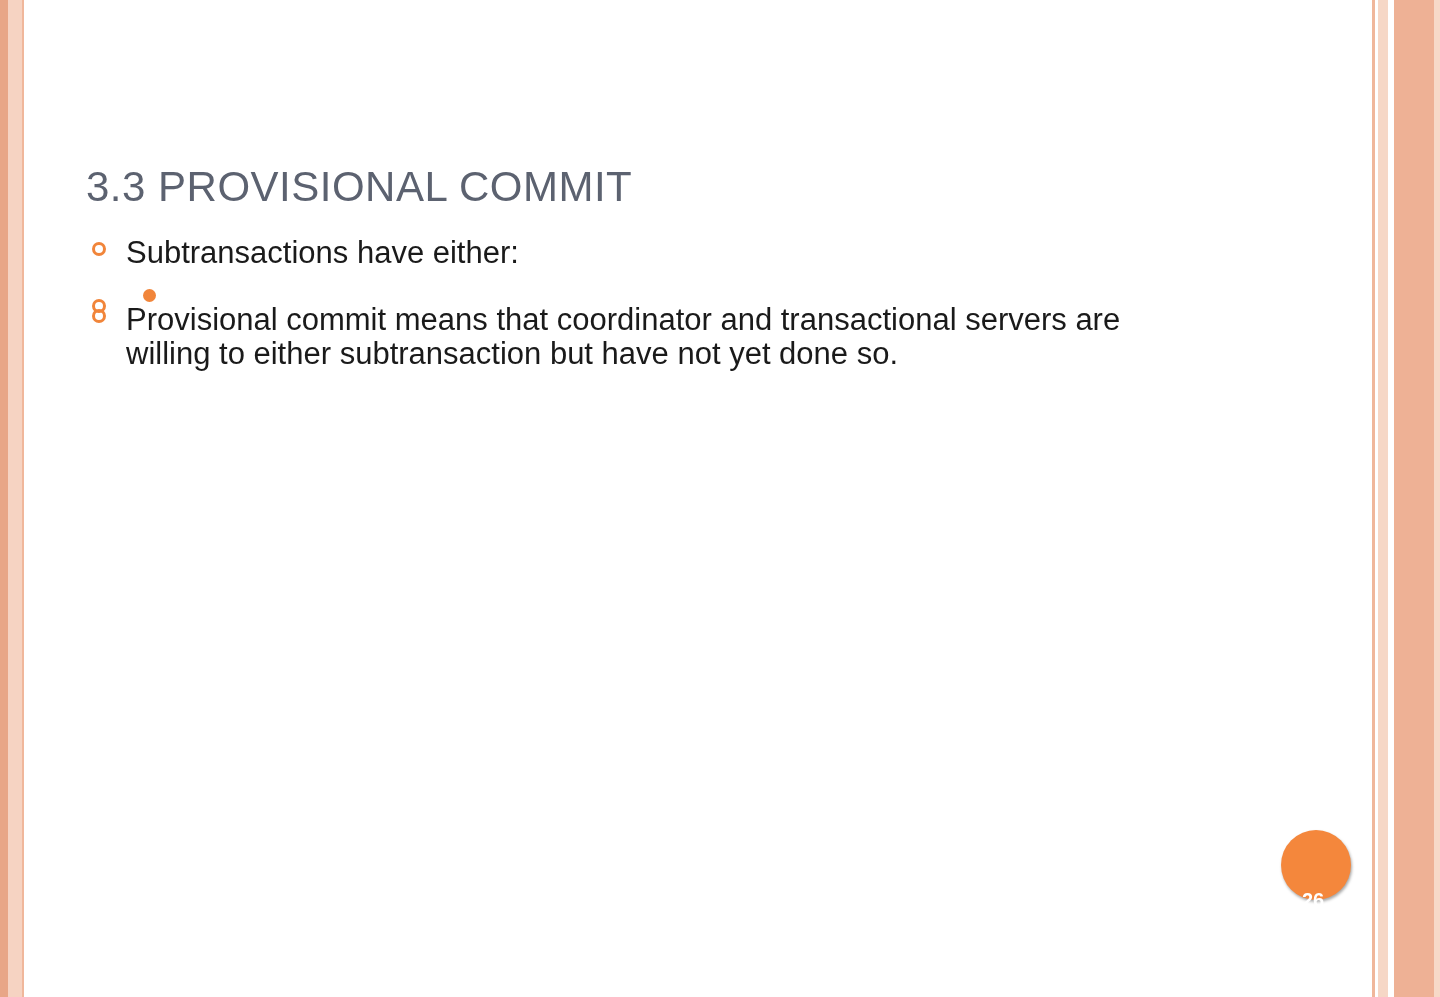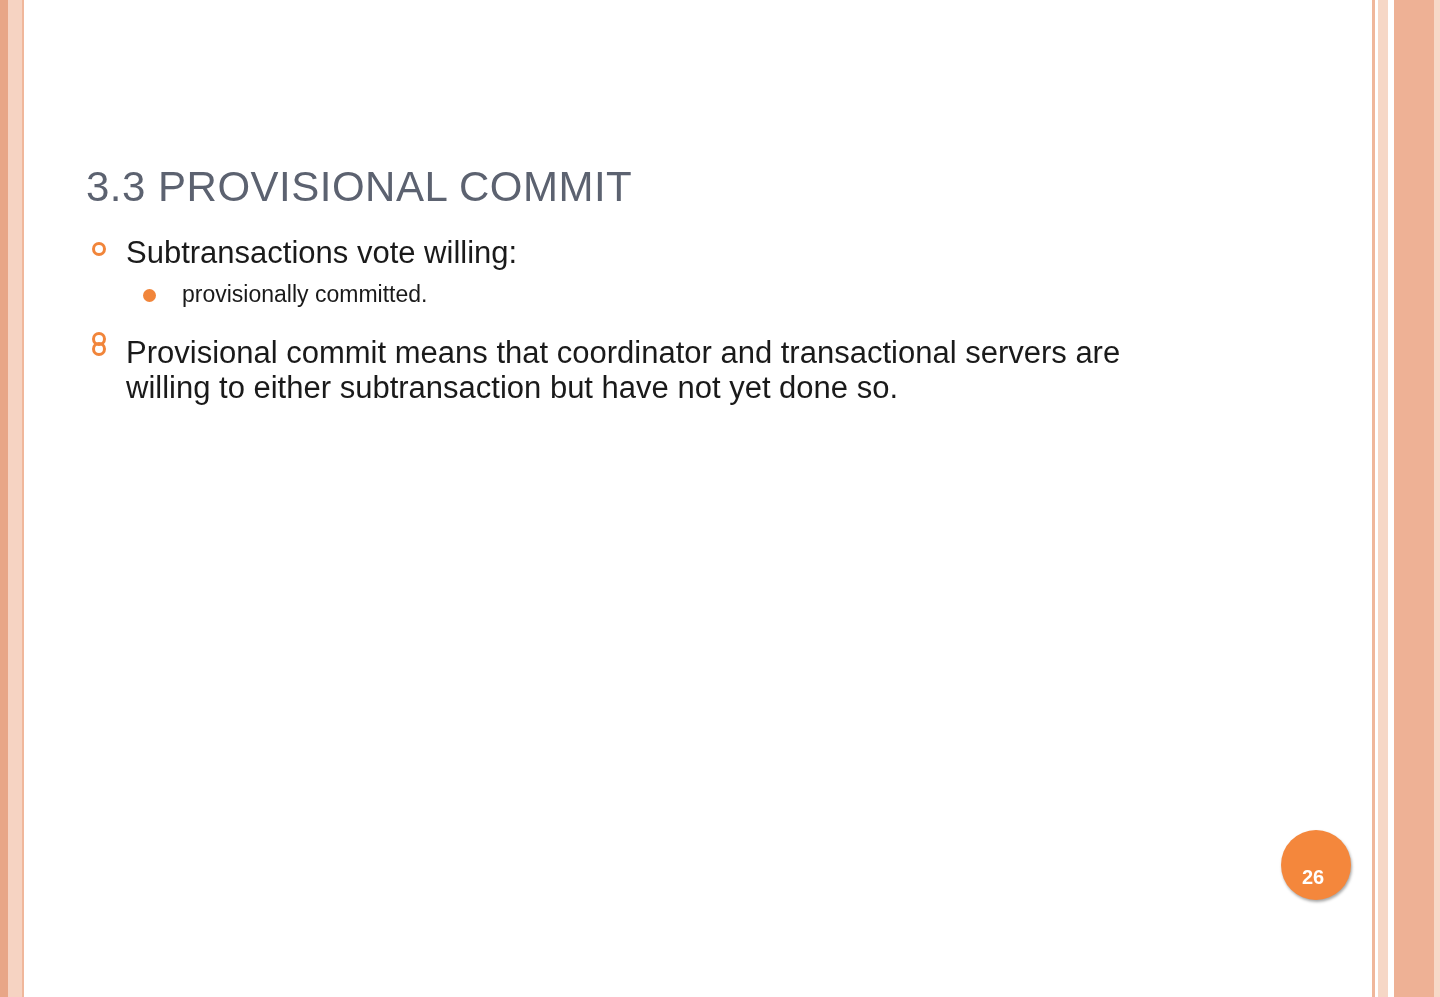--- a/index.html
+++ b/index.html
@@ -158,21 +158,21 @@
     top: 830px;
     width: 70px;
     height: 70px;
     border-radius: 50%;
     background: #f4873c;
     box-shadow: 1px 2px 3px rgba(0,0,0,0.35);
     color: #ffffff;
     font-size: 20px;
     font-weight: bold;
     display: flex;
-    align-items: center;
+    align-items: flex-end;
     justify-content: center;
   }
   .page-badge span { position: relative; left: -3px; top: 12px; }
 </style>
 </head>
 <body>
 
 <div class="slide">
 
   <div class="left-stripe-outer"></div>
@@ -184,27 +184,26 @@
   <div class="right-band-3"></div>
   <div class="right-band-4"></div>
   <div class="right-band-5"></div>
 
   <h1 class="slide-title">3.3 PROVISIONAL COMMIT</h1>
 
   <div class="body">
 
     <div class="l1">
       <span class="marker"></span>
-      <span>Subtransactions vote willing:</span>
+      <span>Subtransactions have either:</span>
     </div>
 
 
     <div class="l2">
       <span class="marker"></span>
-      <span>provisionally committed.</span>
     </div>
 
     <div class="block-gap"></div>
 
     <div class="l1">
       <span class="marker"></span>
     </div>
 
     <div class="l1">
       <span class="marker"></span>

